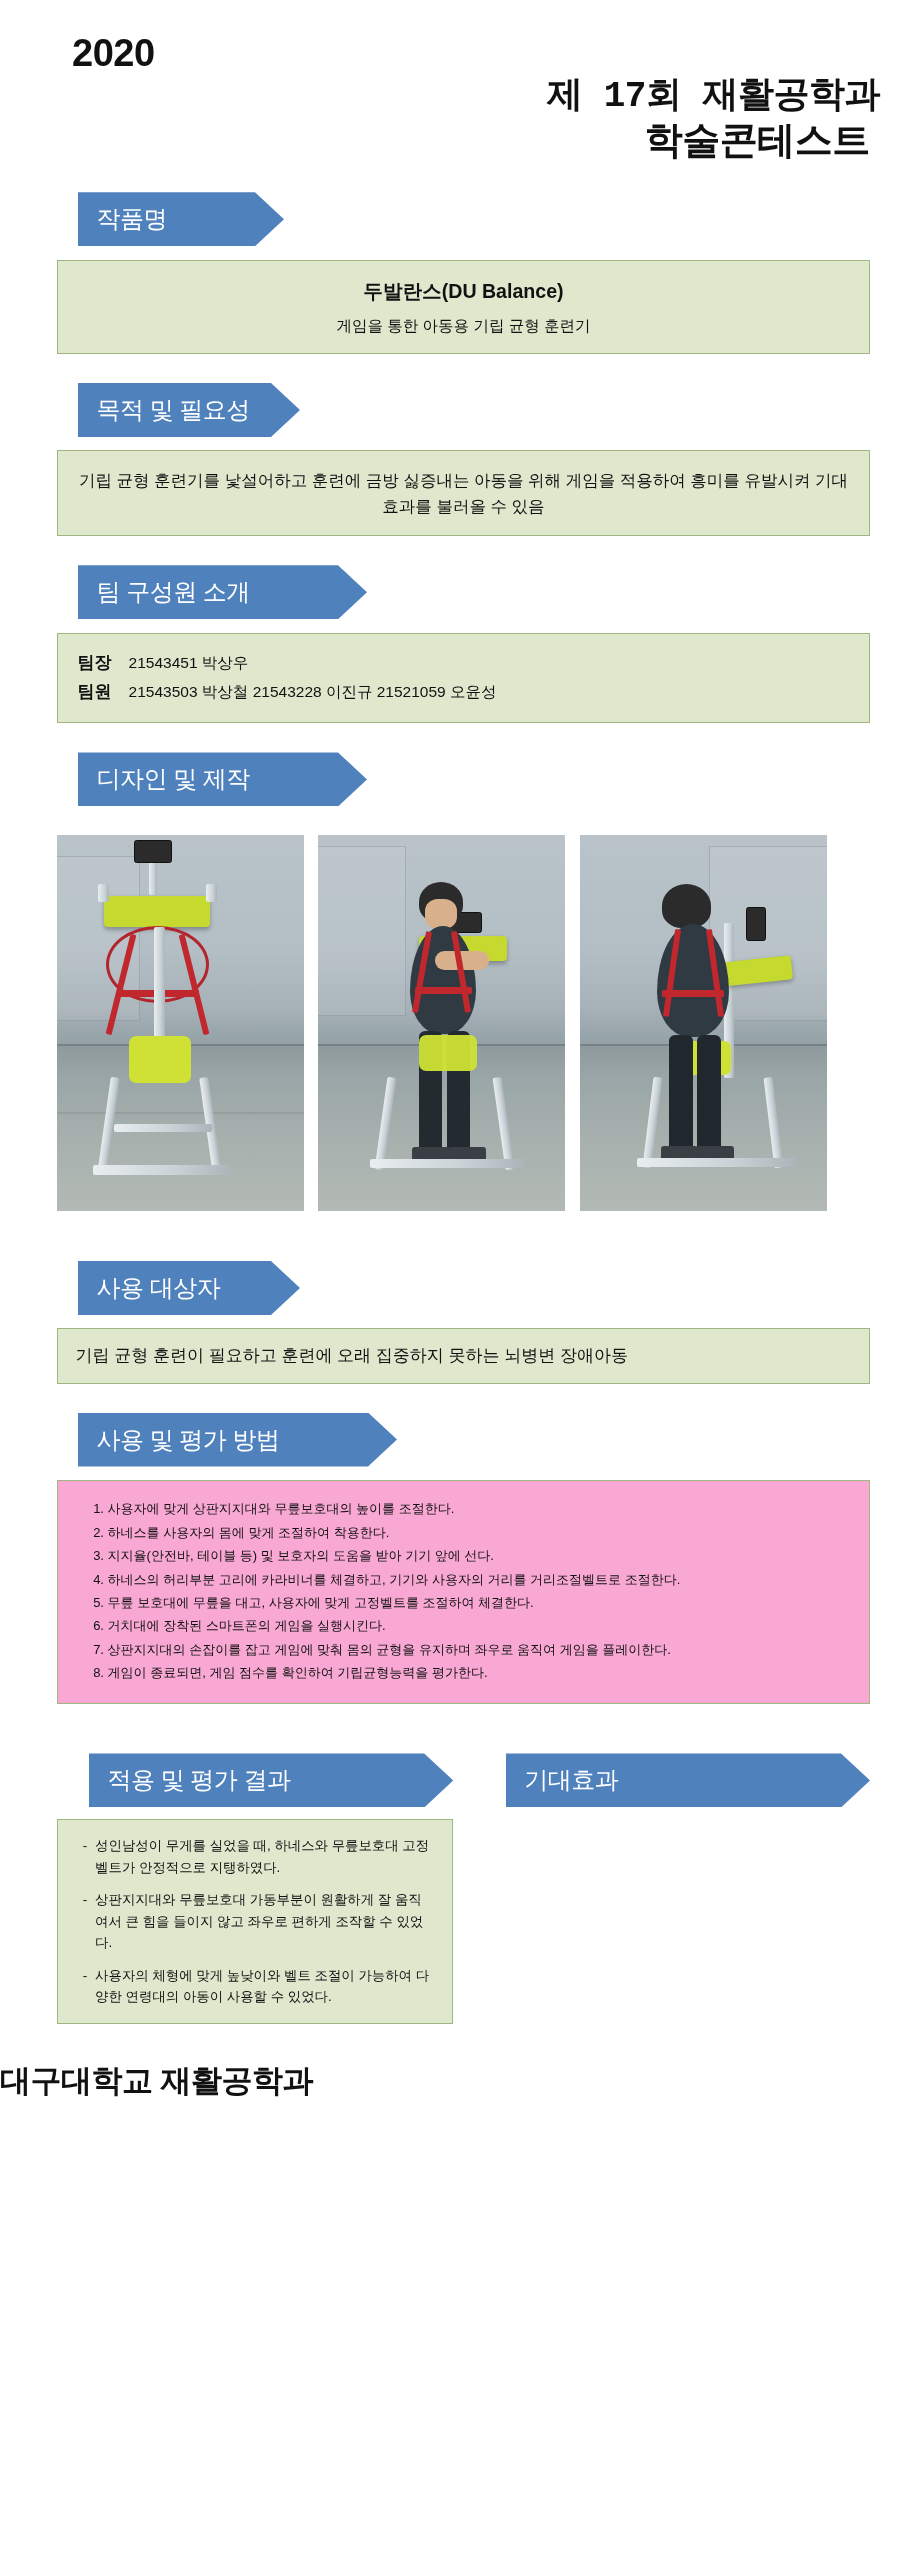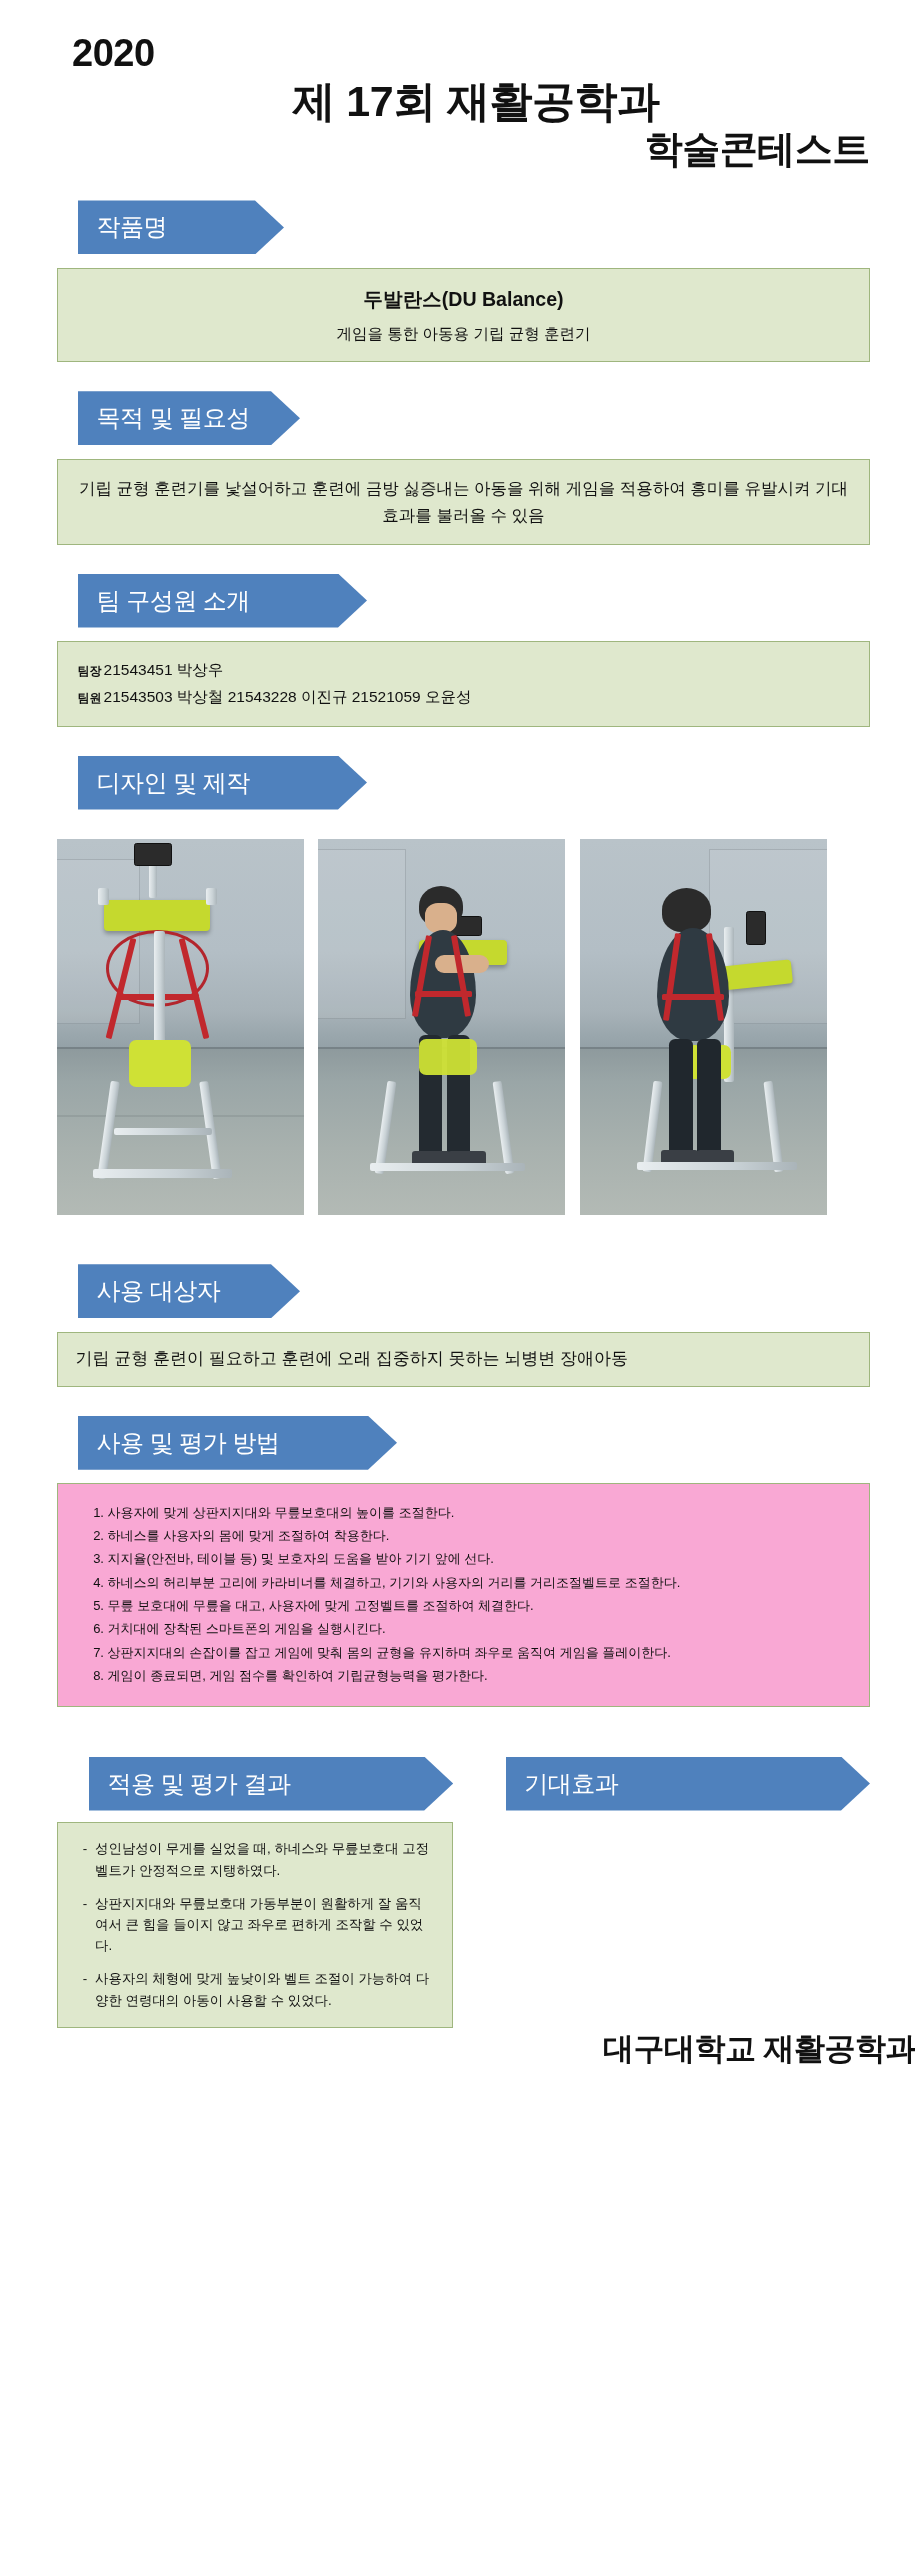--- a/index.html
+++ b/index.html
@@ -21,21 +21,21 @@
   .title-block {
     padding: 31px 36px 0 36px;
   }
   .title-line {
     font-weight: bold;
     color: #111111;
     letter-spacing: -0.5px;
     line-height: 1.18;
   }
   .title-1 { font-size: 38px; text-align: left; padding-left: 36px; }
-  .title-2 { font-size: 43px; text-align: center; padding-left: 36px; }
+  .title-2 { font-size: 36px; text-align: right; padding-left: 36px; font-family: Liberation Mono, monospace; }
   .title-3 { font-size: 38px; text-align: right; padding-right: 10.3px; }
 
   
   .banner {
     position: relative;
     height: 54px;
     margin: 0 0 0 46px;
     display: flex;
     align-items: flex-end;
     padding-left: 32px;
@@ -85,22 +85,22 @@
     font-size: 16.5px;
     line-height: 1.6;
     text-align: center;
   }
   .team-row {
     font-size: 15.5px;
     line-height: 1.7;
   }
   .team-role {
     font-weight: bold;
-    font-size: 12px;
-    margin-right: 2px;
+    font-size: 17px;
+    margin-right: 17px;
   }
   .target-box { padding: 13.4px 17.5px; font-size: 17px; }
 
   
   .photos {
     display: flex;
     gap: 14.4px;
     margin: 29px 46px 0 57px;
     justify-content: flex-start;
   }
@@ -215,21 +215,22 @@
   .bullets p:last-child { margin-bottom: 0; }
   .bullets p::before {
     content: "-";
     position: absolute;
     left: 5.2px;
     top: 0;
   }
 
   
   .footer {
-    text-align: right;
+    margin-top: 36px;
+    text-align: left;
     font-size: 31px;
     font-weight: bold;
     color: #111;
     letter-spacing: -0.5px;
   }
 
   .spacer-lg { height: 29px; }
   .spacer-md { height: 20.6px; }
 </style>
 </head>

